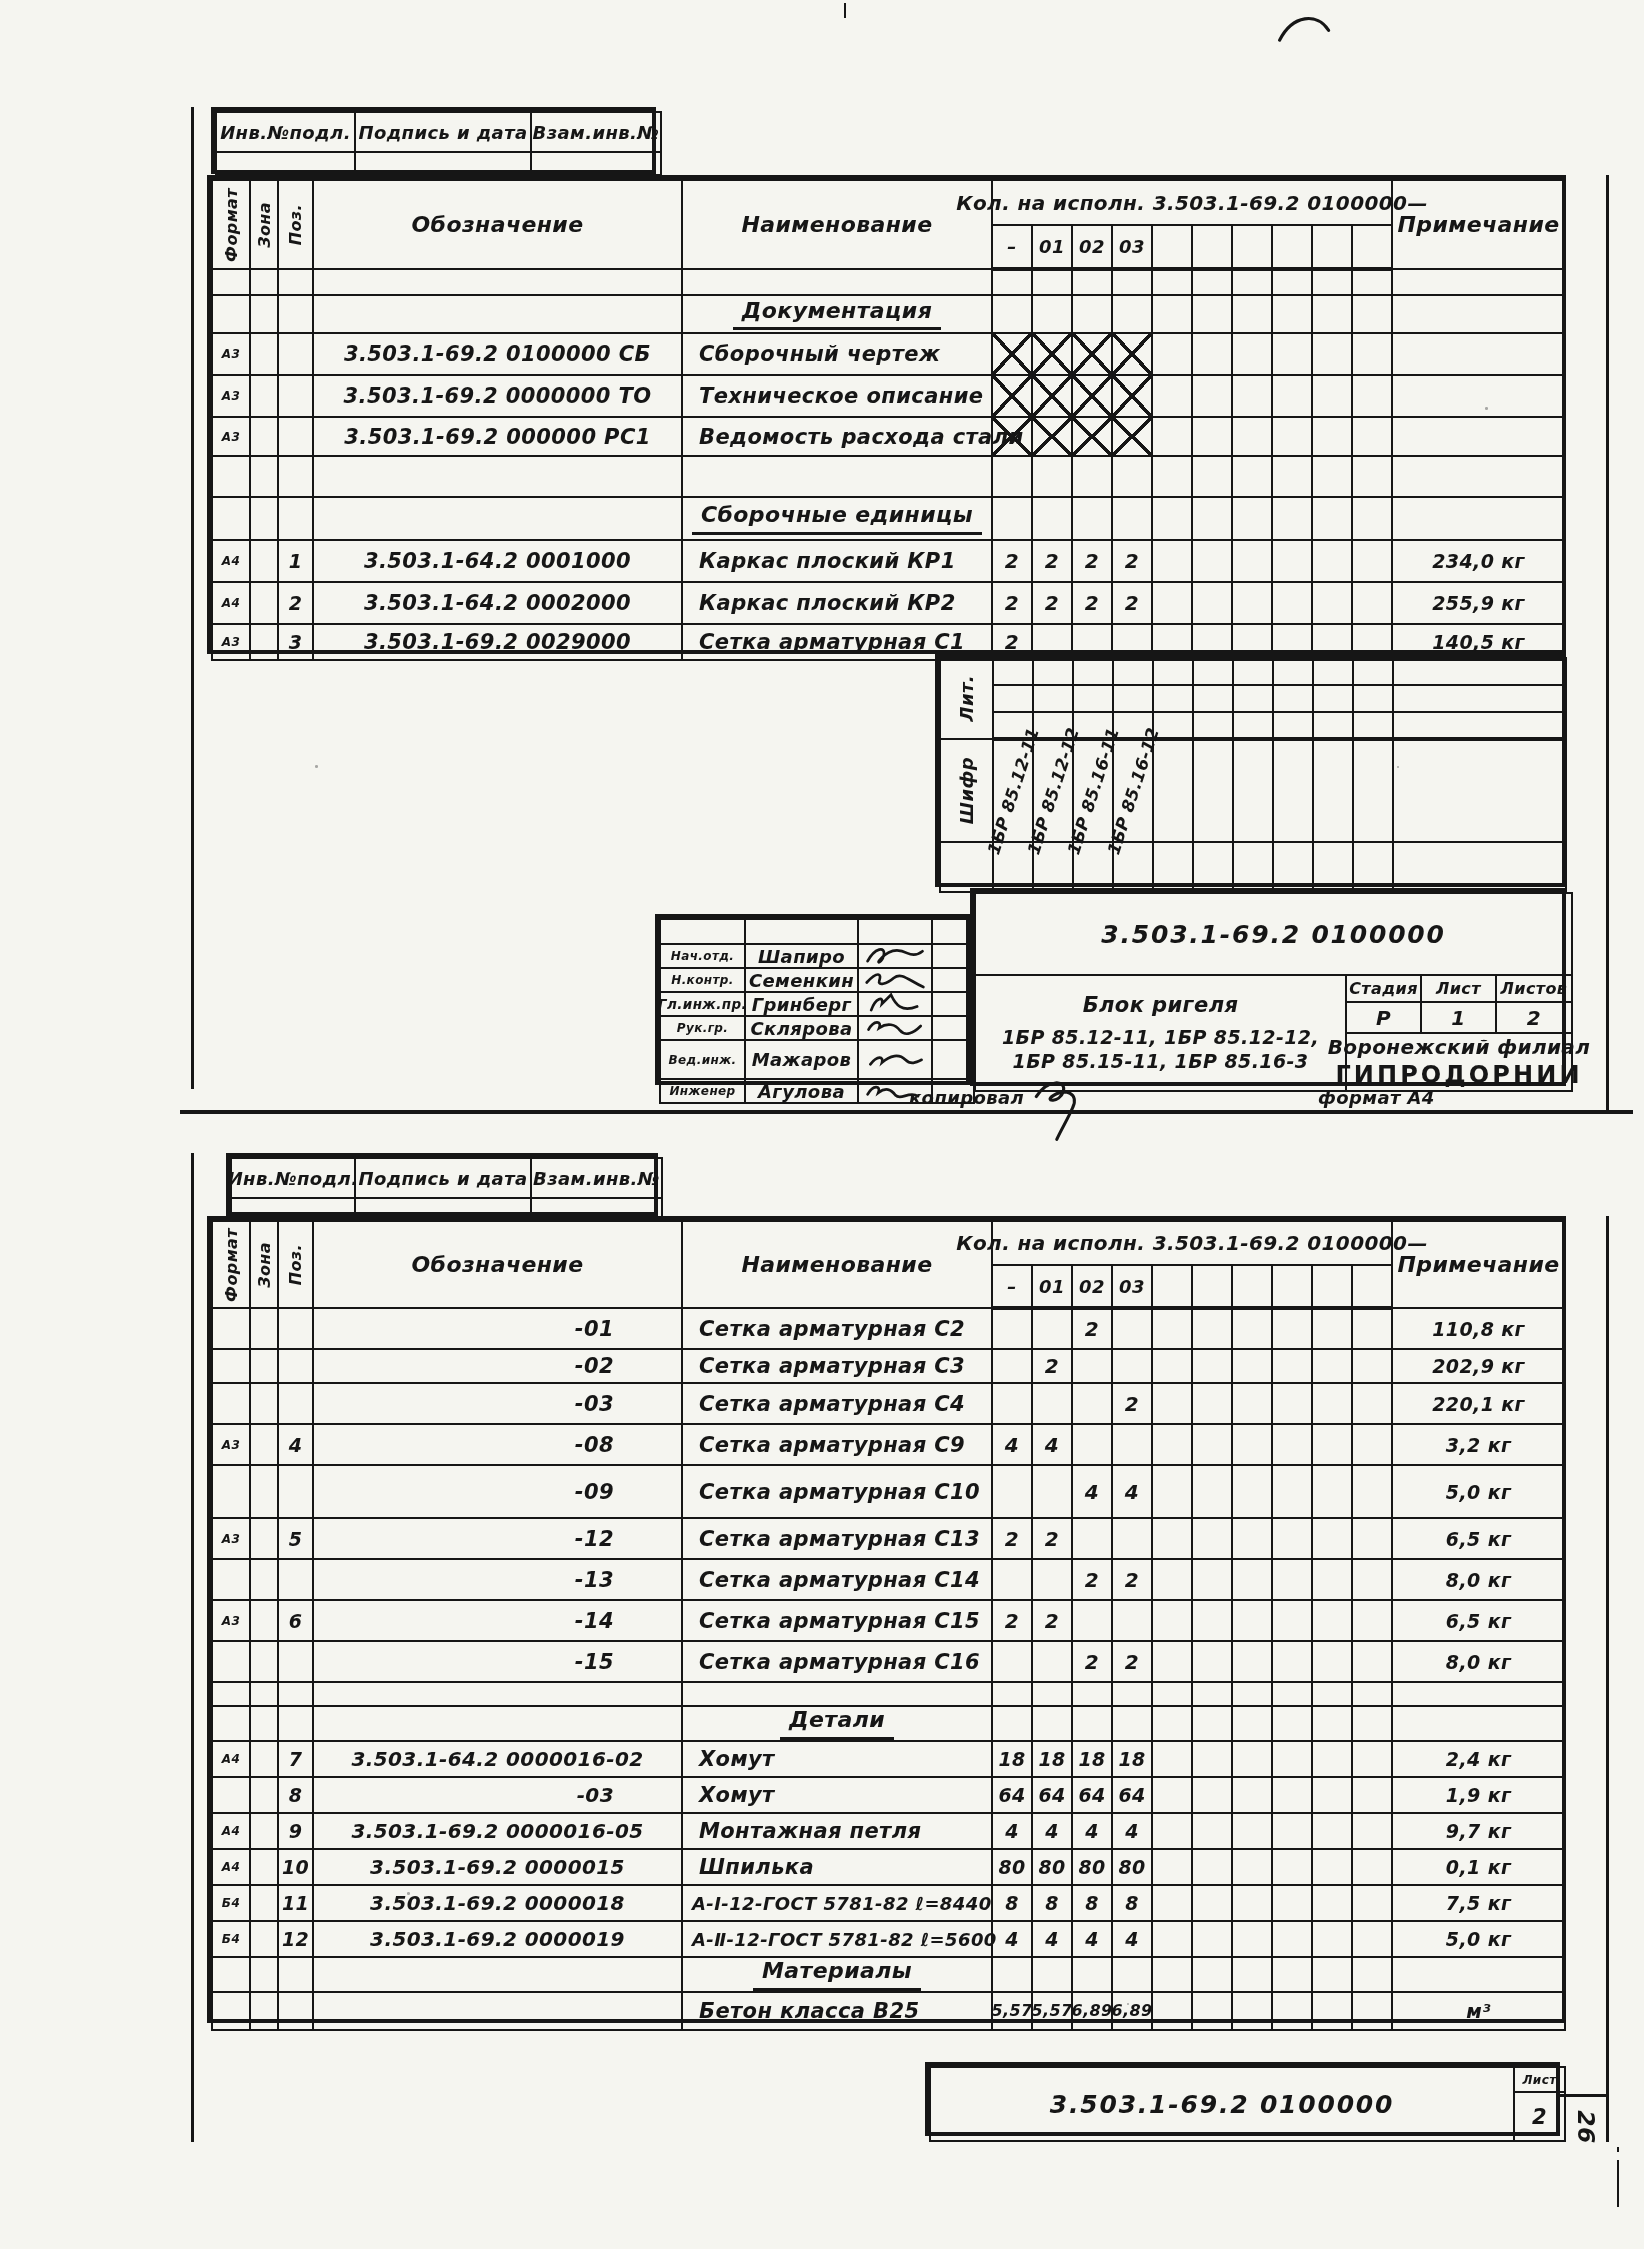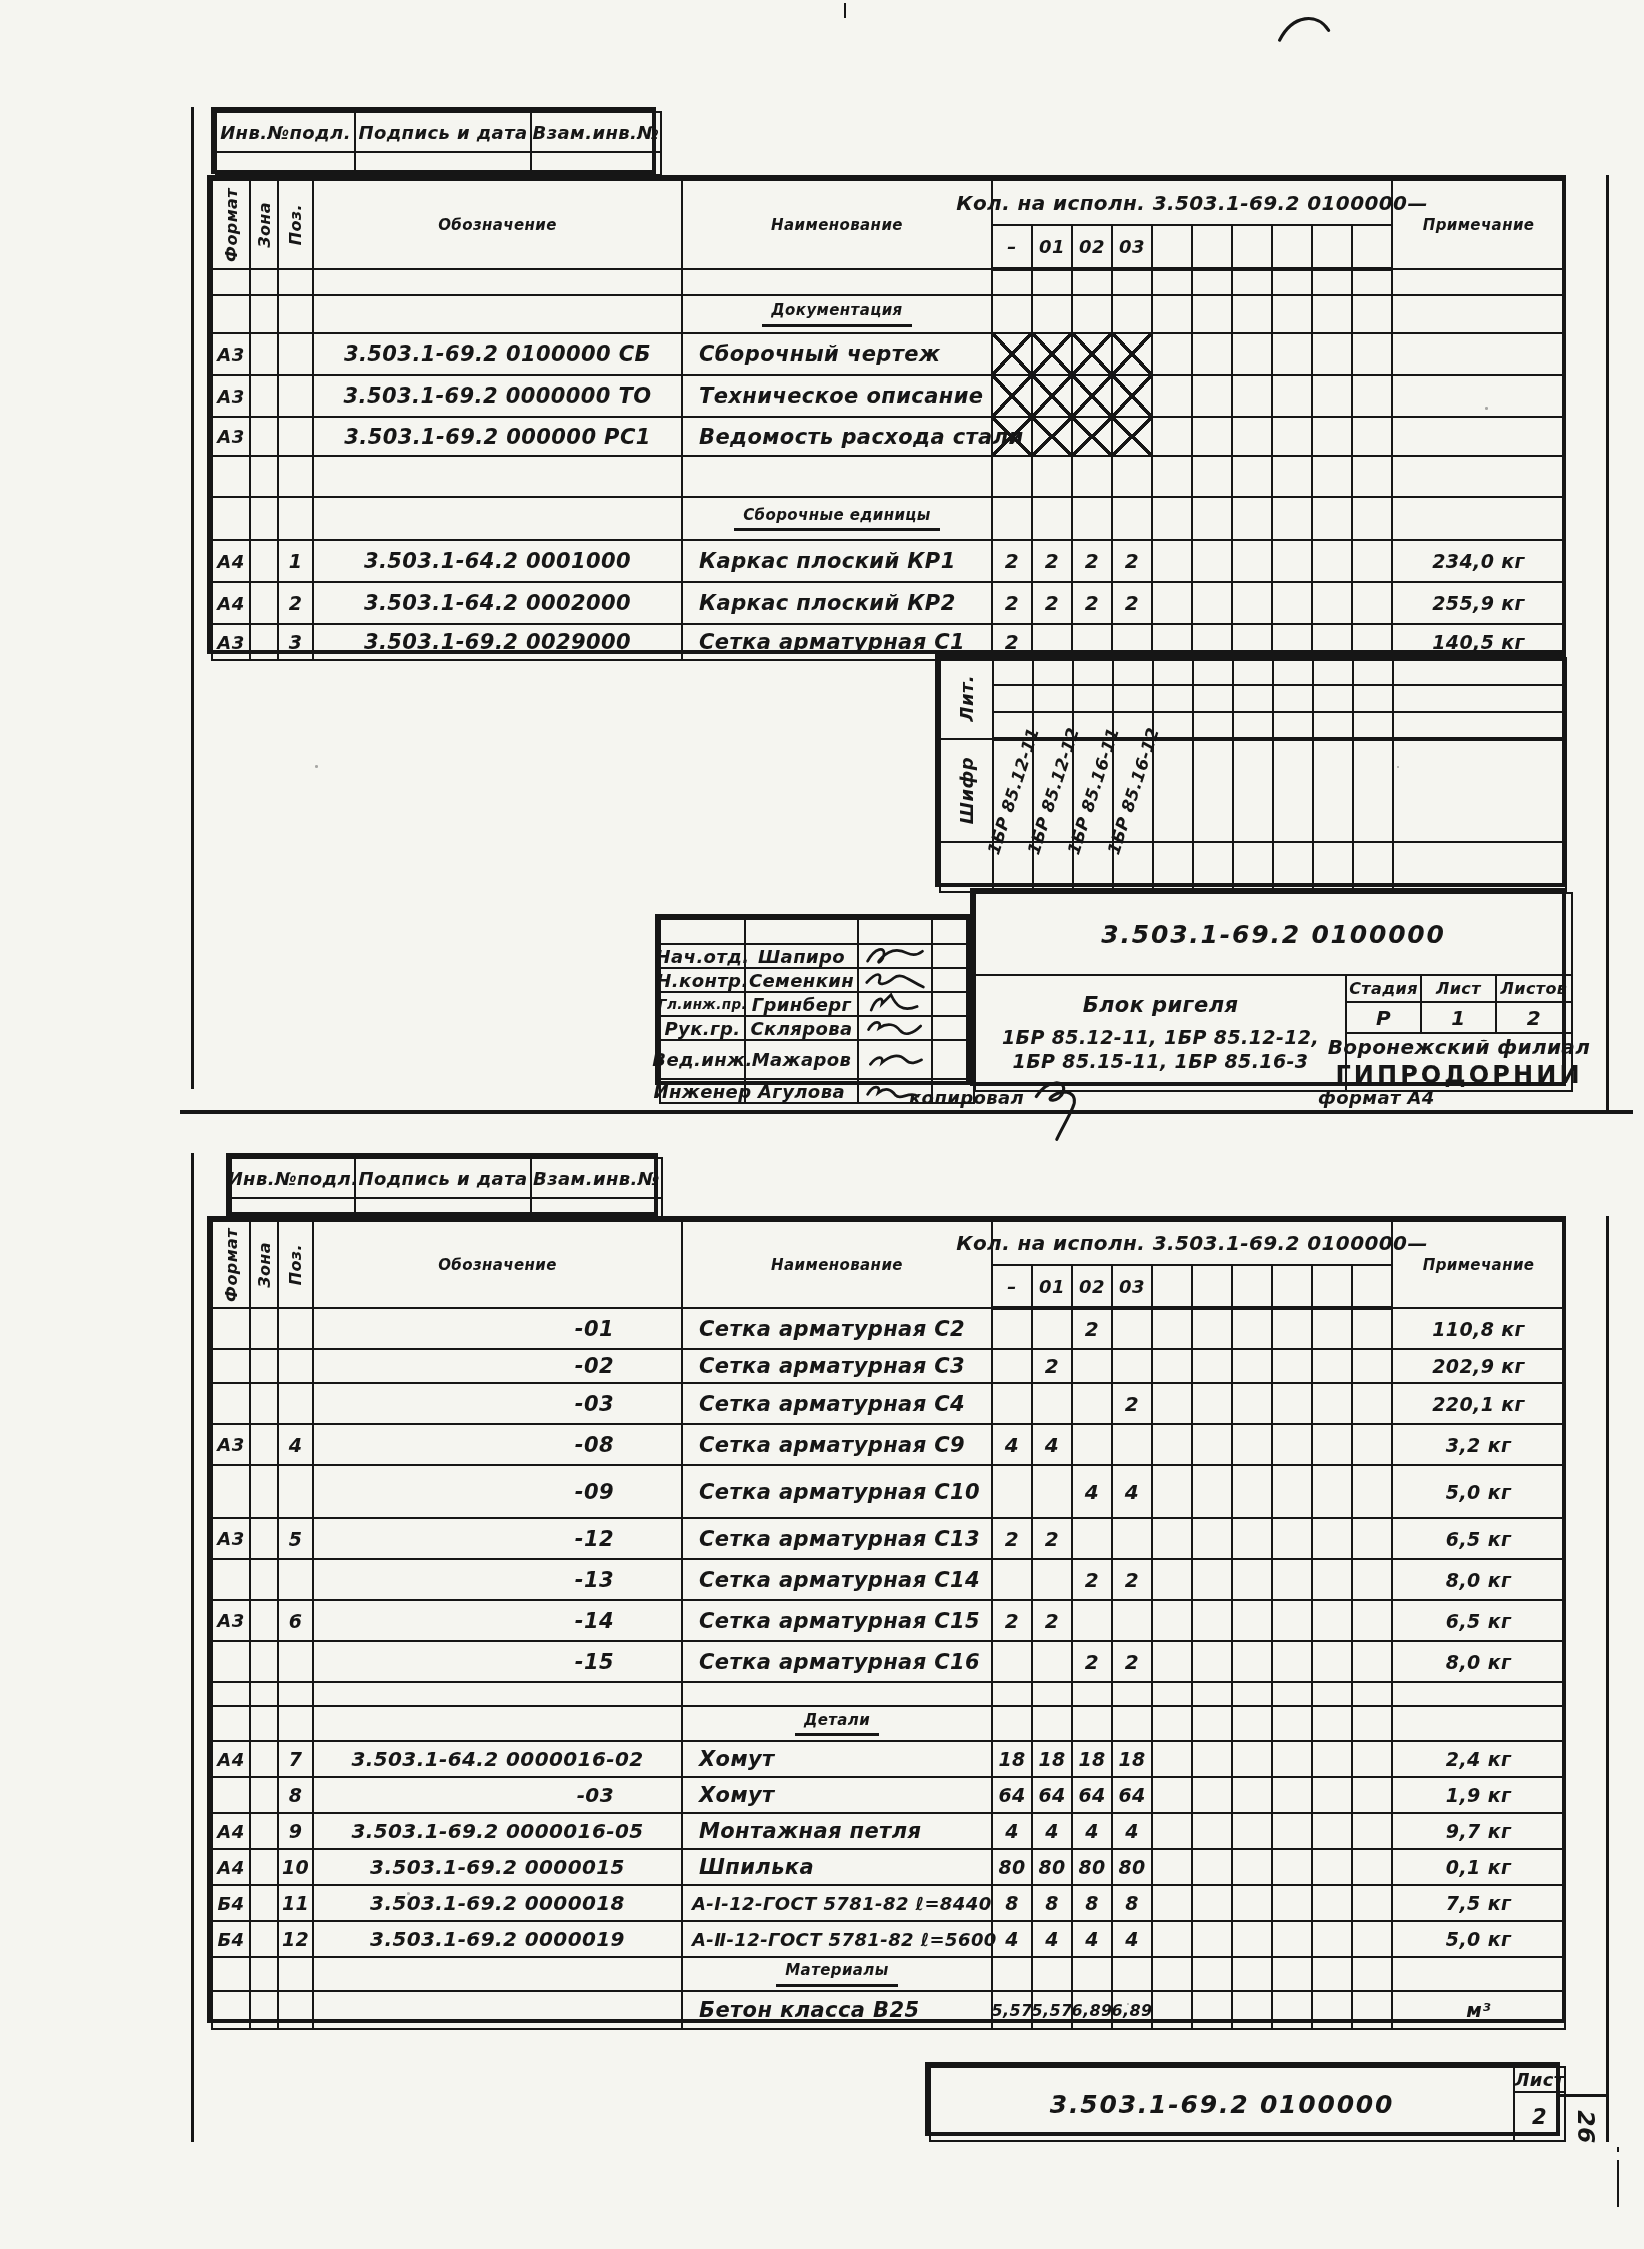--- a/index.html
+++ b/index.html
@@ -14,23 +14,23 @@
   table.grid{border-collapse:collapse;table-layout:fixed;width:100%;height:100%;}
   .grid td{border:2.2px solid var(--ink);padding:0;vertical-align:middle;overflow:visible;}
   .tw{position:absolute;border:4px solid var(--ink);box-sizing:border-box;}
   .hvy td{border-bottom-width:4px;}
   
   .cc{display:flex;width:100%;height:100%;align-items:center;justify-content:center;box-sizing:border-box;white-space:nowrap;}
   .cl{justify-content:flex-start;padding-left:16px;}
   .crr{justify-content:flex-end;padding-right:67px;}
   .col{flex-direction:column;line-height:1.25;}
   .hw{font-style:italic;font-weight:700;letter-spacing:0.4px;}
-  .f30{font-size:13.5px}.f34{font-size:18px}.f36{font-size:16px}.f38{font-size:17px}
+  .f30{font-size:13.5px}.f34{font-size:12px}.f36{font-size:16px}.f38{font-size:17px}
   .f40{font-size:18px}.f42{font-size:19px}.f44{font-size:20px}.f46{font-size:21px}
-  .f48{font-size:15px}.f52{font-size:23.4px}.f56{font-size:25px}
+  .f48{font-size:22px}.f52{font-size:23.4px}.f56{font-size:25px}
   .u{border-bottom:3.1px solid var(--ink);padding:0 9px 4.5px;text-align:right;}
   .vt{writing-mode:vertical-rl;transform:rotate(180deg);}
   .shifr{transform:rotate(-72deg);white-space:nowrap;}
   
   td.x{background:
     linear-gradient(to top right, transparent calc(50% - 1.8px), var(--ink) calc(50% - 1.8px), var(--ink) calc(50% + 1.8px), transparent calc(50% + 1.8px)),
     linear-gradient(to bottom right, transparent calc(50% - 1.8px), var(--ink) calc(50% - 1.8px), var(--ink) calc(50% + 1.8px), transparent calc(50% + 1.8px));
   }
   .line{background:var(--ink);}
   .org2{font-weight:700;letter-spacing:3.1px;font-size:24px;}

